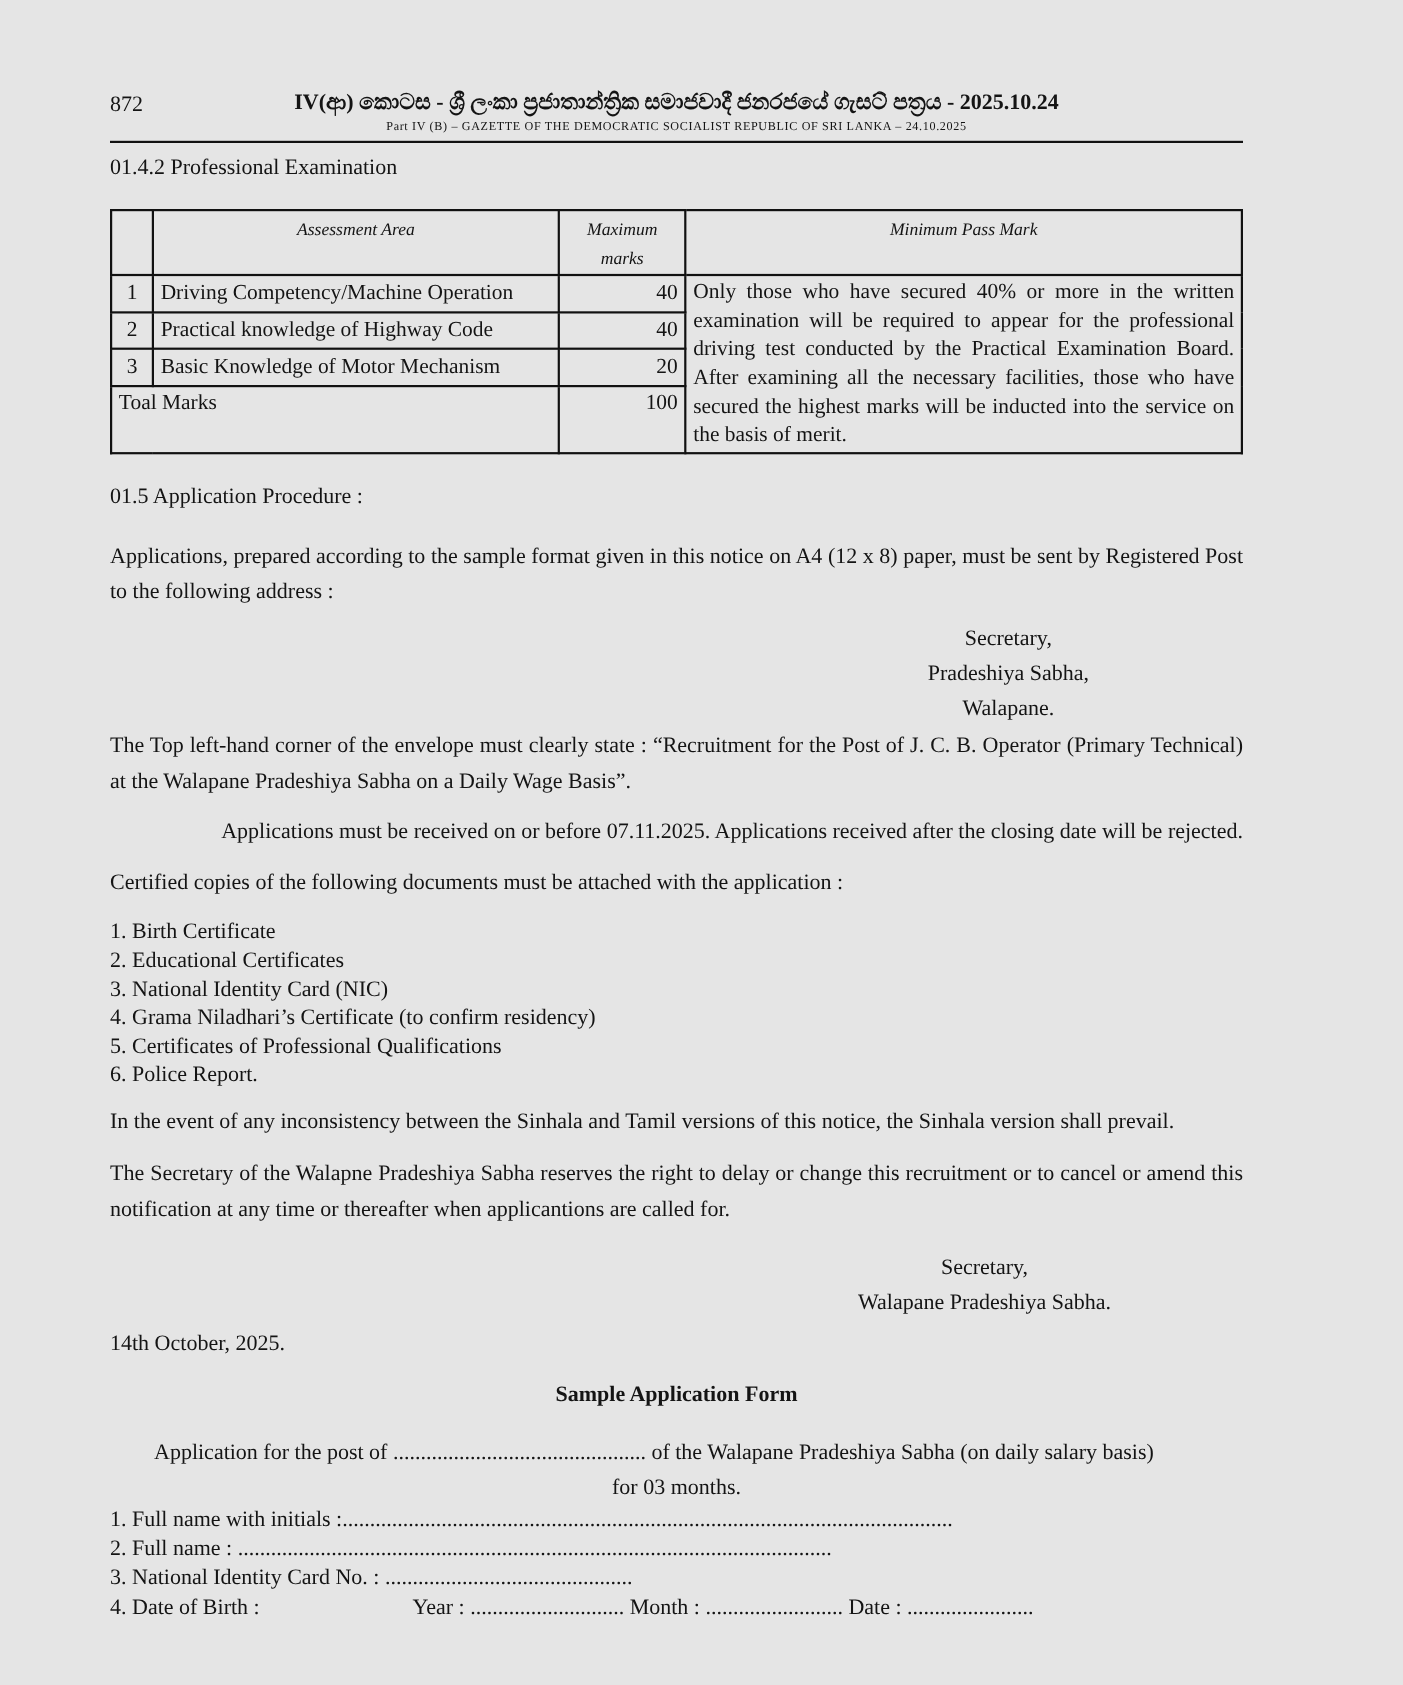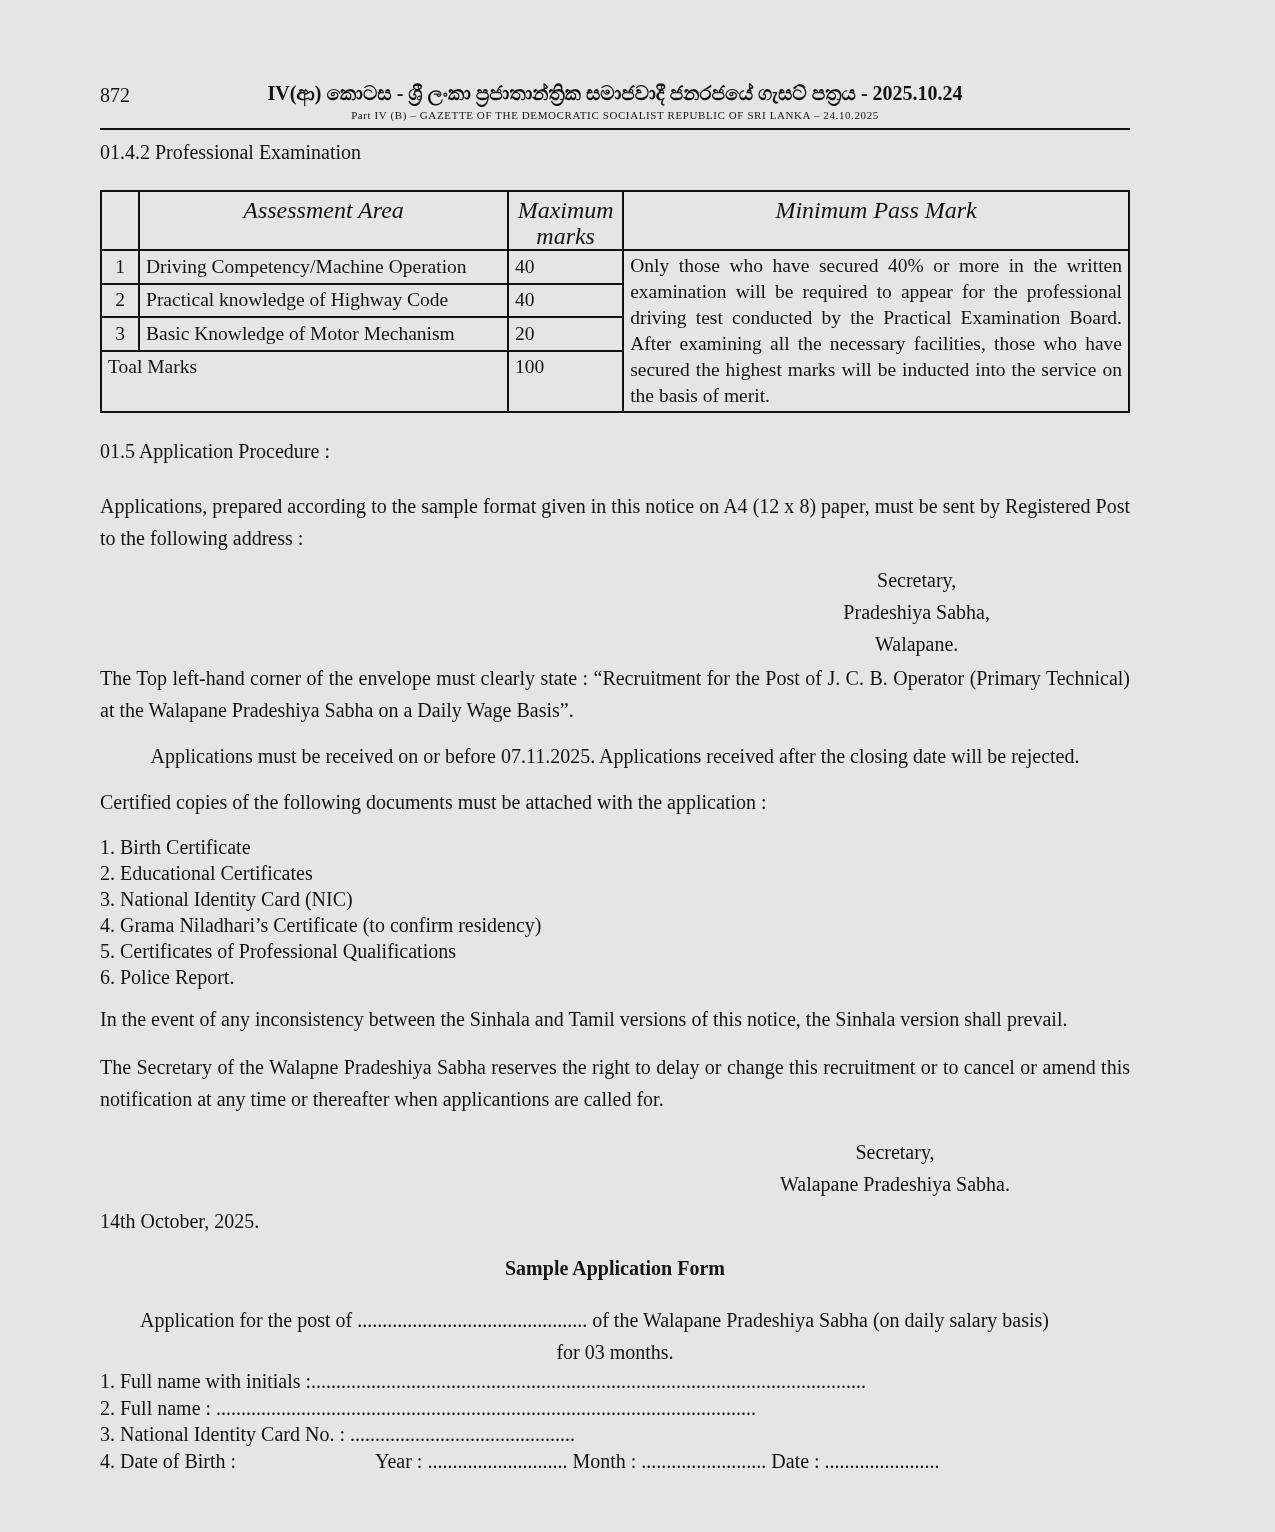--- a/index.html
+++ b/index.html
@@ -19,37 +19,37 @@
   .hdr { position: relative; }
   .page-num { position: absolute; left: 0; top: 4px; font-size: 20px; }
   .title-si { text-align: center; font-weight: bold; font-size: 20px; line-height: 27px; }
   .title-en { text-align: center; font-size: 11px; line-height: 17px; letter-spacing: 0.6px; }
   .hdr-rule { border-bottom: 2.5px solid #111; margin-top: 4px; }
   
   .sec-heading { margin-top: 10px; line-height: 24px; }
   .para { text-align: justify; line-height: 32px; }
   .p-format   { margin-top: 26px; }
   .p-envelope { margin-top: 2px; }
-  .p-deadline { margin-top: 14px; text-align: center; }
+  .p-deadline { margin-top: 14px; text-align: right; }
   .p-docsintro{ margin-top: 14px; text-align: left; }
   .p-rights   { margin-top: 16px; }
   .p-language { margin-top: 13px; text-align: left; }
   .heading-015 { margin-top: 26px; line-height: 25px; }
   
   table.exam { width: 100%; border-collapse: collapse; table-layout: fixed; margin-top: 26px; }
   table.exam th, table.exam td { border: 2px solid #111; box-sizing: border-box; }
   table.exam th {
     font-style: italic; font-weight: normal; 
     vertical-align: top; padding: 5px 4px 0 4px; height: 58px;
-    font-size: 24px; line-height: 26px;
+    font-size: 16px; line-height: 26px;
   }
   table.exam td { font-size: 19.5px; padding: 2px 6px; height: 31px; line-height: 26px; }
   td.cell-num   { text-align: center; }
   td.cell-area  { text-align: left; padding-left: 10px; }
-  td.cell-marks { text-align: left; }
+  td.cell-marks { text-align: right; }
   td.cell-note  {
     text-align: justify; vertical-align: top;
     padding: 3px 10px 4px 10px; line-height: 26px;
   }
   tr.total-row td { vertical-align: top; height: 58px; }
   td.cell-total { text-align: left; padding-left: 8px; }
   
   .addr-block { width: fit-content; text-align: center; margin: 10px 140px 0 auto; line-height: 32px; }
   .sign-block { width: fit-content; text-align: center; margin: 21px 120px 0 auto; line-height: 32px; }
   

